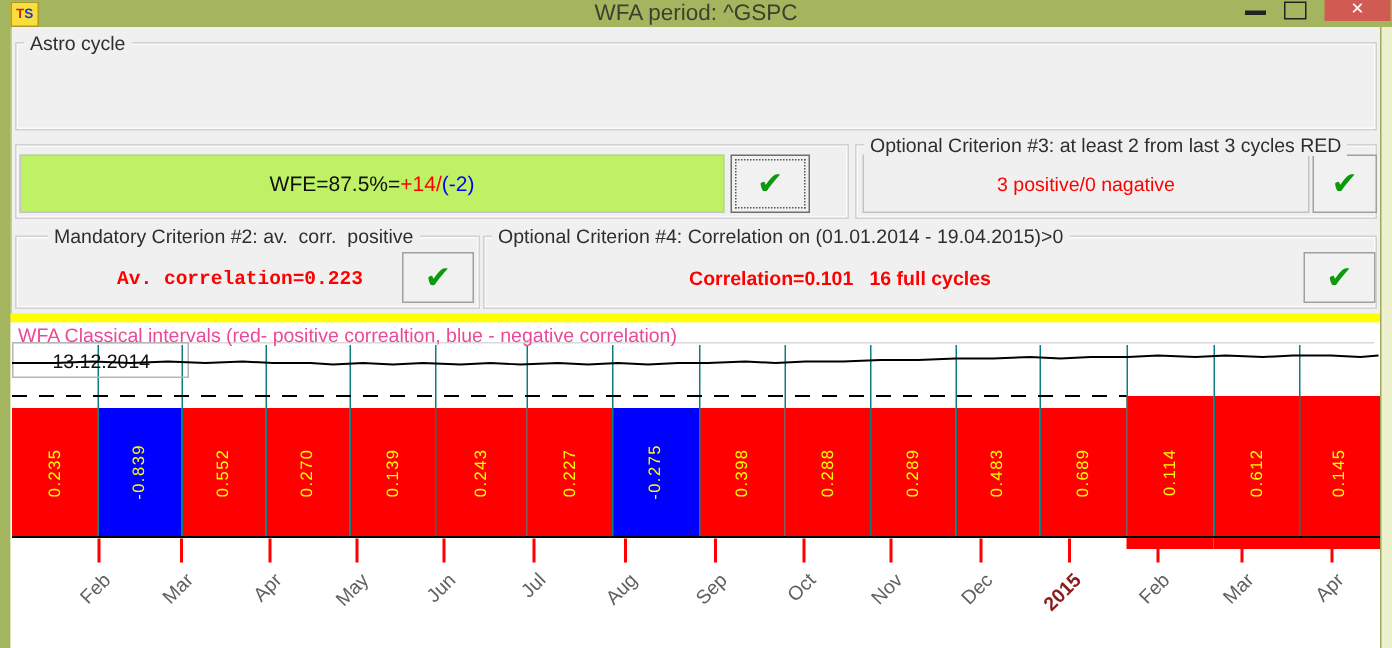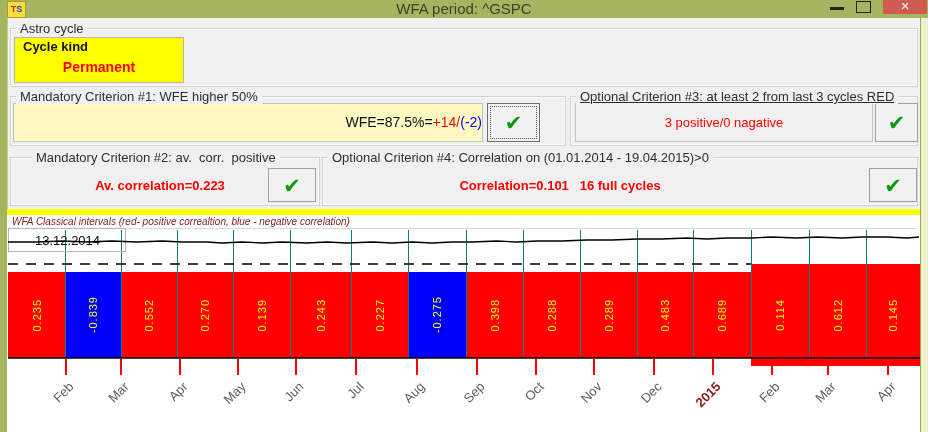--- a/index.html
+++ b/index.html
@@ -21,31 +21,31 @@
                 border-left:1px solid #9cab5c;border-right:2px solid #7e8e45;}
   
   .groupbox{position:absolute;border:1px solid #d2d2d2;box-shadow:inset 0 0 0 1px #fbfbfb;}
   .gb-label{position:absolute;background:#f0f0f0;padding:0 4px;font-size:13px;color:#2e2e2e;white-space:pre;z-index:3;}
   .pre{white-space:pre;}
   .ck-box{position:absolute;background:#ffff00;border:1px solid #b4b4b4;}
   .ck-label{position:absolute;left:8px;top:1px;font-size:13px;font-weight:bold;color:#111;}
   .ck-value{position:absolute;left:0;right:0;top:21px;text-align:center;color:#ff0000;font-weight:bold;font-size:14px;}
   .moon-panel{position:absolute;background:#ffff00;border:1px solid #b4b4b4;display:flex;align-items:center;justify-content:center;
               color:#ff0000;font-weight:bold;font-size:14px;}
-  .white-panel{position:absolute;background:#fef9c3;border:1px solid #c3c3c3;text-align:right;font-size:14px;color:#111;}
+  .white-panel{position:absolute;background:#bef264;border:1px solid #c3c3c3;text-align:center;font-size:14px;color:#111;}
   .gray-panel{position:absolute;background:#f0f0f0;border:1px solid #c3c3c3;text-align:center;font-size:13px;color:#ff0000;}
   .red-bold{color:#ff0000;font-weight:bold;font-size:13px;position:absolute;text-align:center;white-space:pre;}
   .wfe-red{color:#ff0000;}.wfe-blue{color:#0000ff;}
   .check-btn{position:absolute;background:#f1f1f1;border:1px solid #a0a0a0;display:flex;align-items:center;justify-content:center;cursor:pointer;}
   .check-btn .check{color:#0c9a0c;font-size:21px;font-weight:bold;line-height:1;}
   .check-btn.focused{outline:1px dotted #555;outline-offset:-4px;border-color:#6e6e6e;}
   
   .ystrip{position:absolute;left:7px;top:209px;width:913px;height:6px;background:#ffff00;}
   #chart{position:absolute;left:7px;top:215px;width:913px;height:217px;background:#ffffff;overflow:hidden;}
-  .chart-label{position:absolute;left:5px;top:1px;font-size:10px;color:#7f1d1d;z-index:6;font-style:italic;}
+  .chart-label{position:absolute;left:5px;top:1px;font-size:13px;color:#ec4899;z-index:6;}
   .chart-sep{position:absolute;left:3px;top:13px;width:906px;height:1px;background:#d9d9d9;}
   .date-box{position:absolute;left:1px;top:13px;width:118px;height:24px;border:1px solid #b5b5b5;z-index:3;
             font-size:13px;color:#111;line-height:24px;padding-left:26px;box-sizing:border-box;}
   .bar{position:absolute;z-index:1;display:flex;align-items:center;justify-content:center;}
   .bar-val{writing-mode:vertical-rl;transform:rotate(180deg);font-size:11px;letter-spacing:1px;}
   .gridline{position:absolute;width:1px;z-index:2;}
   .chart-svg{position:absolute;left:0;top:0;z-index:4;pointer-events:none;}
   .tickmark{position:absolute;width:2px;z-index:5;}
   .month-label{position:absolute;width:56px;text-align:right;font-size:13px;color:#606060;
                transform:rotate(-45deg);transform-origin:100% 0;z-index:5;}
@@ -61,44 +61,39 @@
     <div class="app-icon"><b>T</b><i>S</i></div>
     <div class="btn-min"></div>
     <div class="btn-max"></div>
     <div class="btn-close">✕</div>
   </div>
   <div class="border-left"></div>
   <div class="border-right"></div>
 
   <div class="groupbox" style="left:10px;top:28px;width:906px;height:57px;"></div>
   <div class="gb-label" style="left:16px;top:21px;">Astro cycle</div>
-  <div class="ck-box" style="left:14px;top:37px;width:168px;height:44px;">
-    <div class="ck-label">Cycle kind</div>
-    <div class="ck-value">Permanent</div>
-  </div>
 
   <div class="groupbox" style="left:10px;top:96px;width:554px;height:48px;"></div>
-  <div class="gb-label" style="left:16px;top:89px;">Mandatory Criterion #1: WFE higher 50%</div>
   <div class="white-panel" style="left:13px;top:103px;width:468px;height:37px;line-height:37px;">
     <span>WFE=87.5%=</span><span class="wfe-red">+14/</span><span class="wfe-blue">(-2)</span>
   </div>
   <div class="check-btn focused" style="left:487px;top:103px;width:51px;height:37px;">
     <span class="check">✔</span>
   </div>
 
   <div class="groupbox" style="left:570px;top:96px;width:346px;height:48px;"></div>
-  <div class="gb-label" style="left:576px;top:89px;text-decoration:underline;">Optional Criterion #3: at least 2 from last 3 cycles RED</div>
+  <div class="gb-label" style="left:576px;top:89px;">Optional Criterion #3: at least 2 from last 3 cycles RED</div>
   <div class="gray-panel" style="left:575px;top:103px;width:296px;height:37px;line-height:37px;">3 positive/0 nagative</div>
   <div class="check-btn" style="left:875px;top:103px;width:41px;height:37px;">
     <span class="check">✔</span>
   </div>
 
   <div class="groupbox" style="left:10px;top:157px;width:308px;height:47px;"></div>
   <div class="gb-label" style="left:32px;top:150px;">Mandatory Criterion #2: av.  corr.  positive</div>
-  <div class="red-bold" style="left:40px;top:178px;width:240px;">Av. correlation=0.223</div>
+  <div class="red-bold" style="left:40px;top:178px;width:240px;font-family:Liberation Mono, monospace;">Av. correlation=0.223</div>
   <div class="check-btn" style="left:268px;top:168px;width:46px;height:32px;">
     <span class="check">✔</span>
   </div>
 
   <div class="groupbox" style="left:322px;top:157px;width:594px;height:47px;"></div>
   <div class="gb-label" style="left:328px;top:150px;">Optional Criterion #4: Correlation on (01.01.2014 - 19.04.2015)&gt;0</div>
   <div class="red-bold" style="left:410px;top:178px;width:300px;">Correlation=0.101   16 full cycles</div>
   <div class="check-btn" style="left:869px;top:168px;width:46px;height:32px;">
     <span class="check">✔</span>
   </div>

